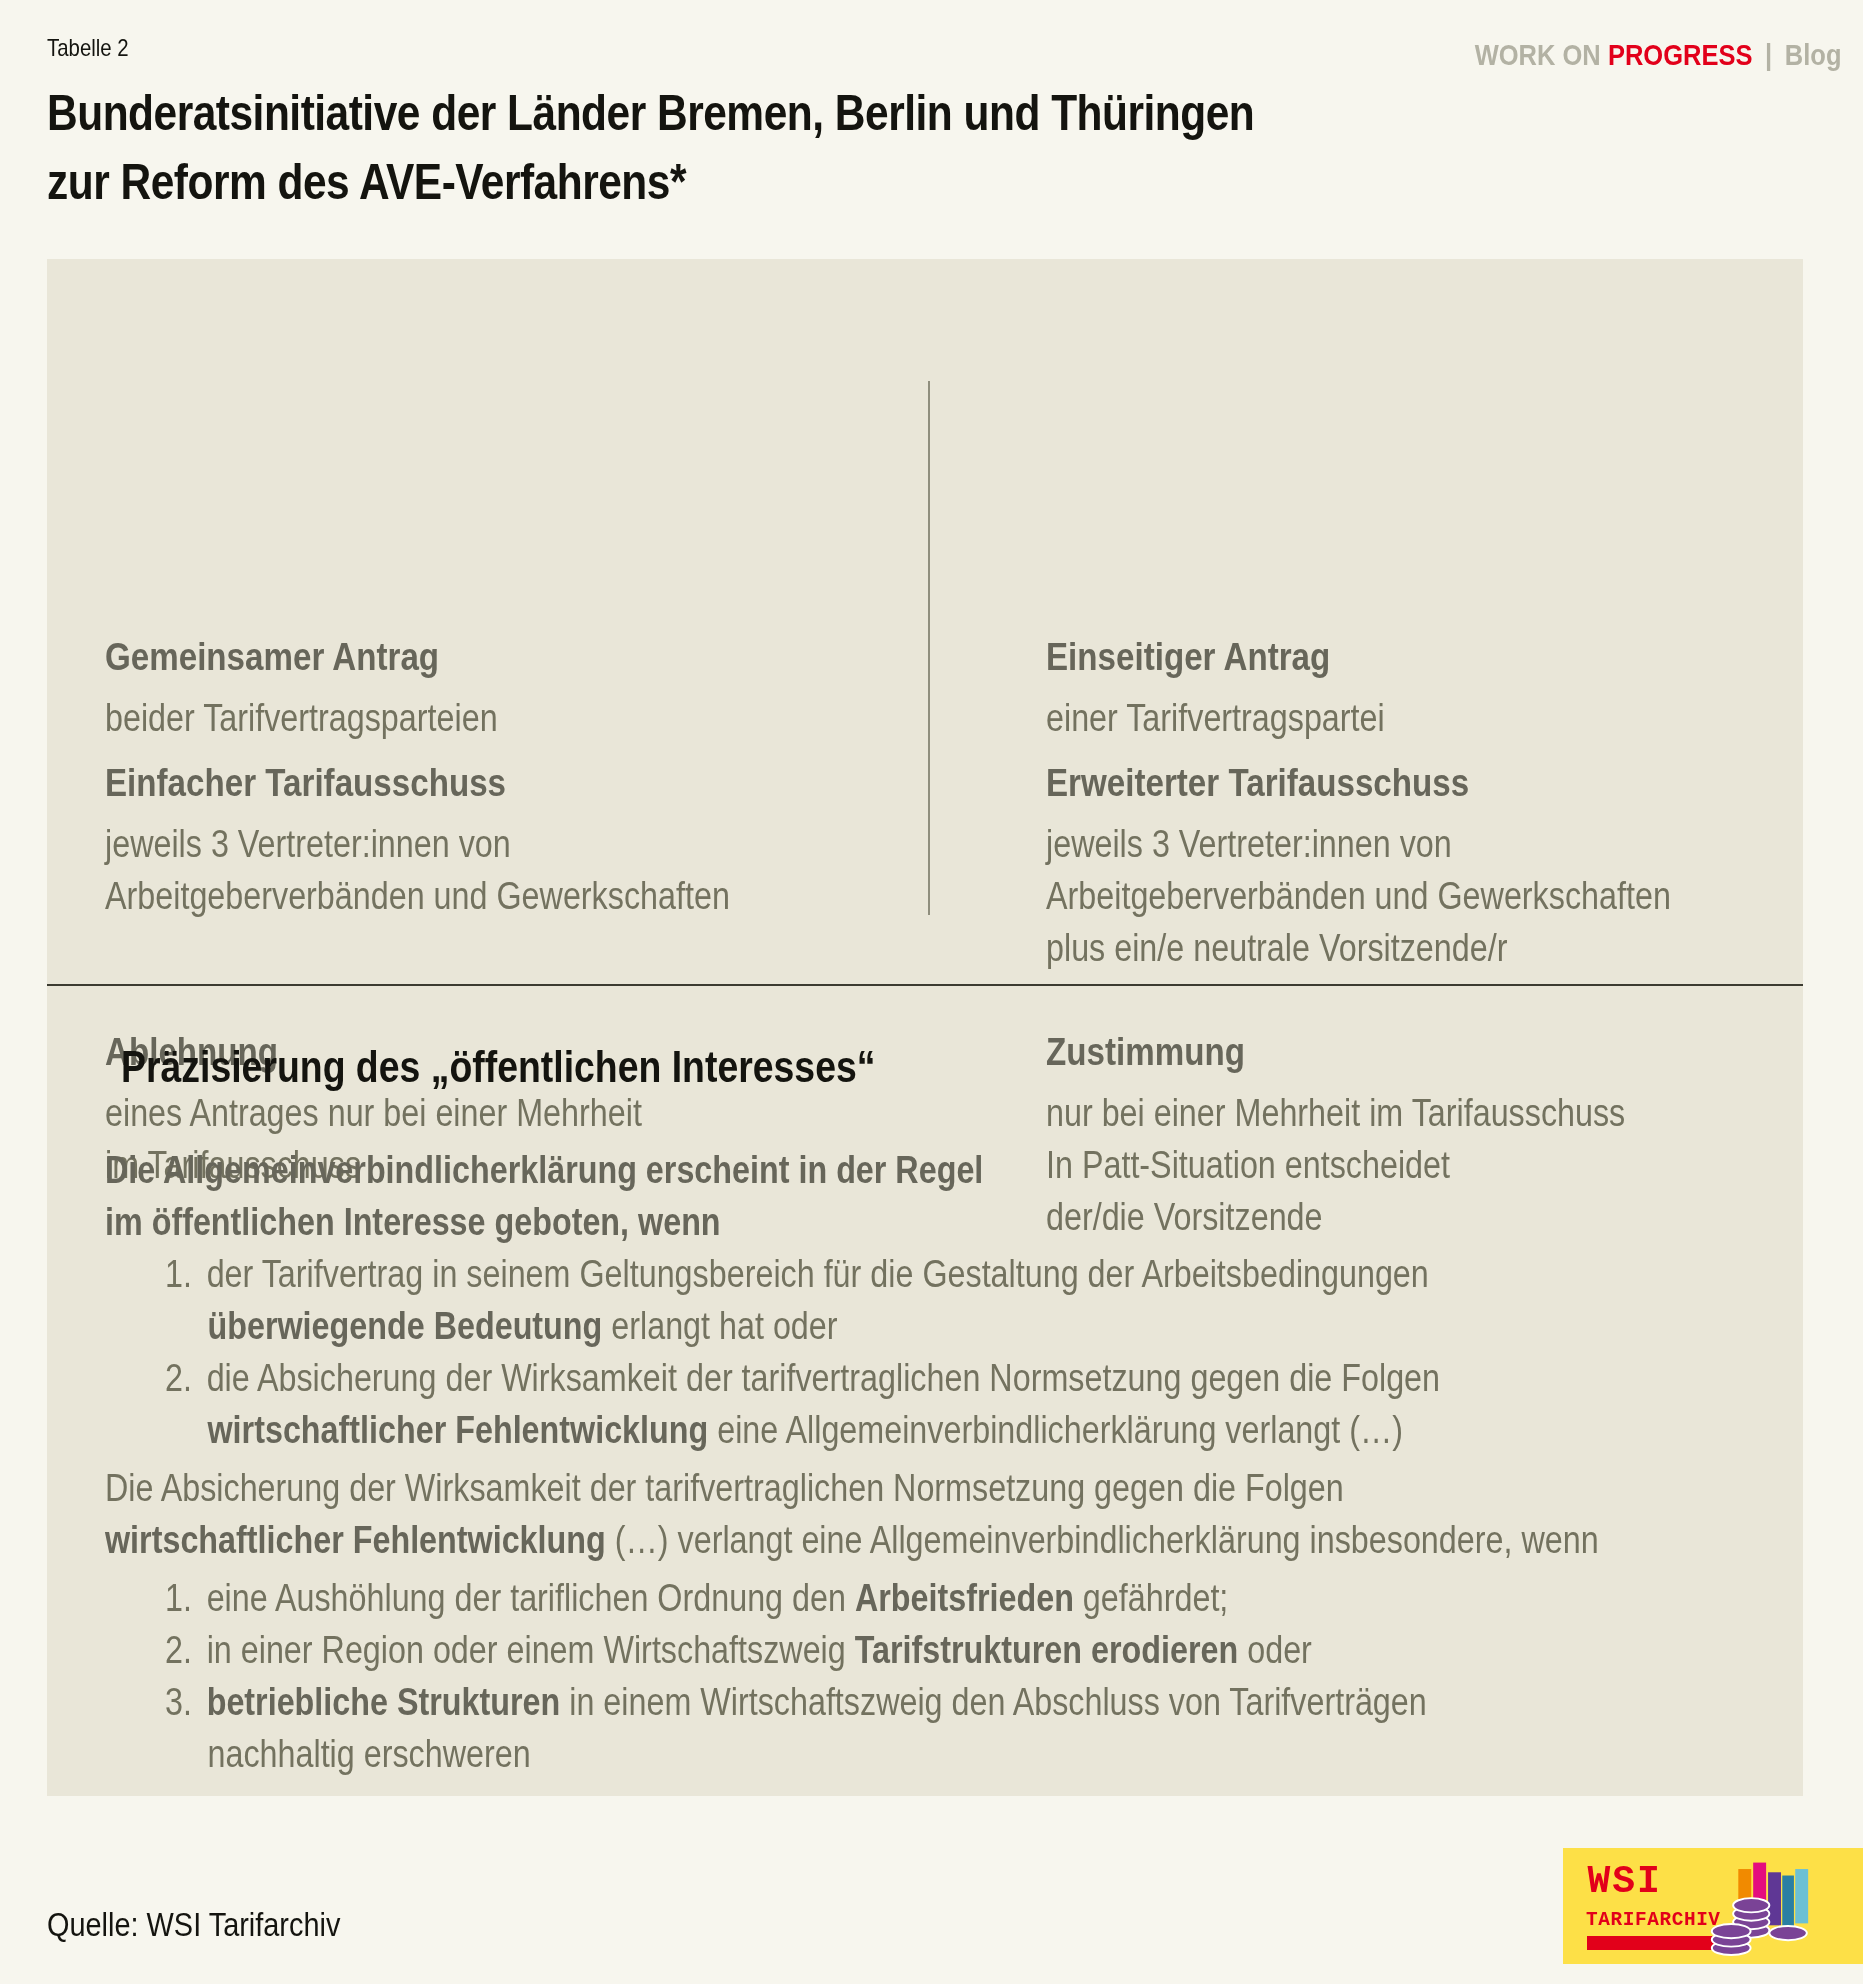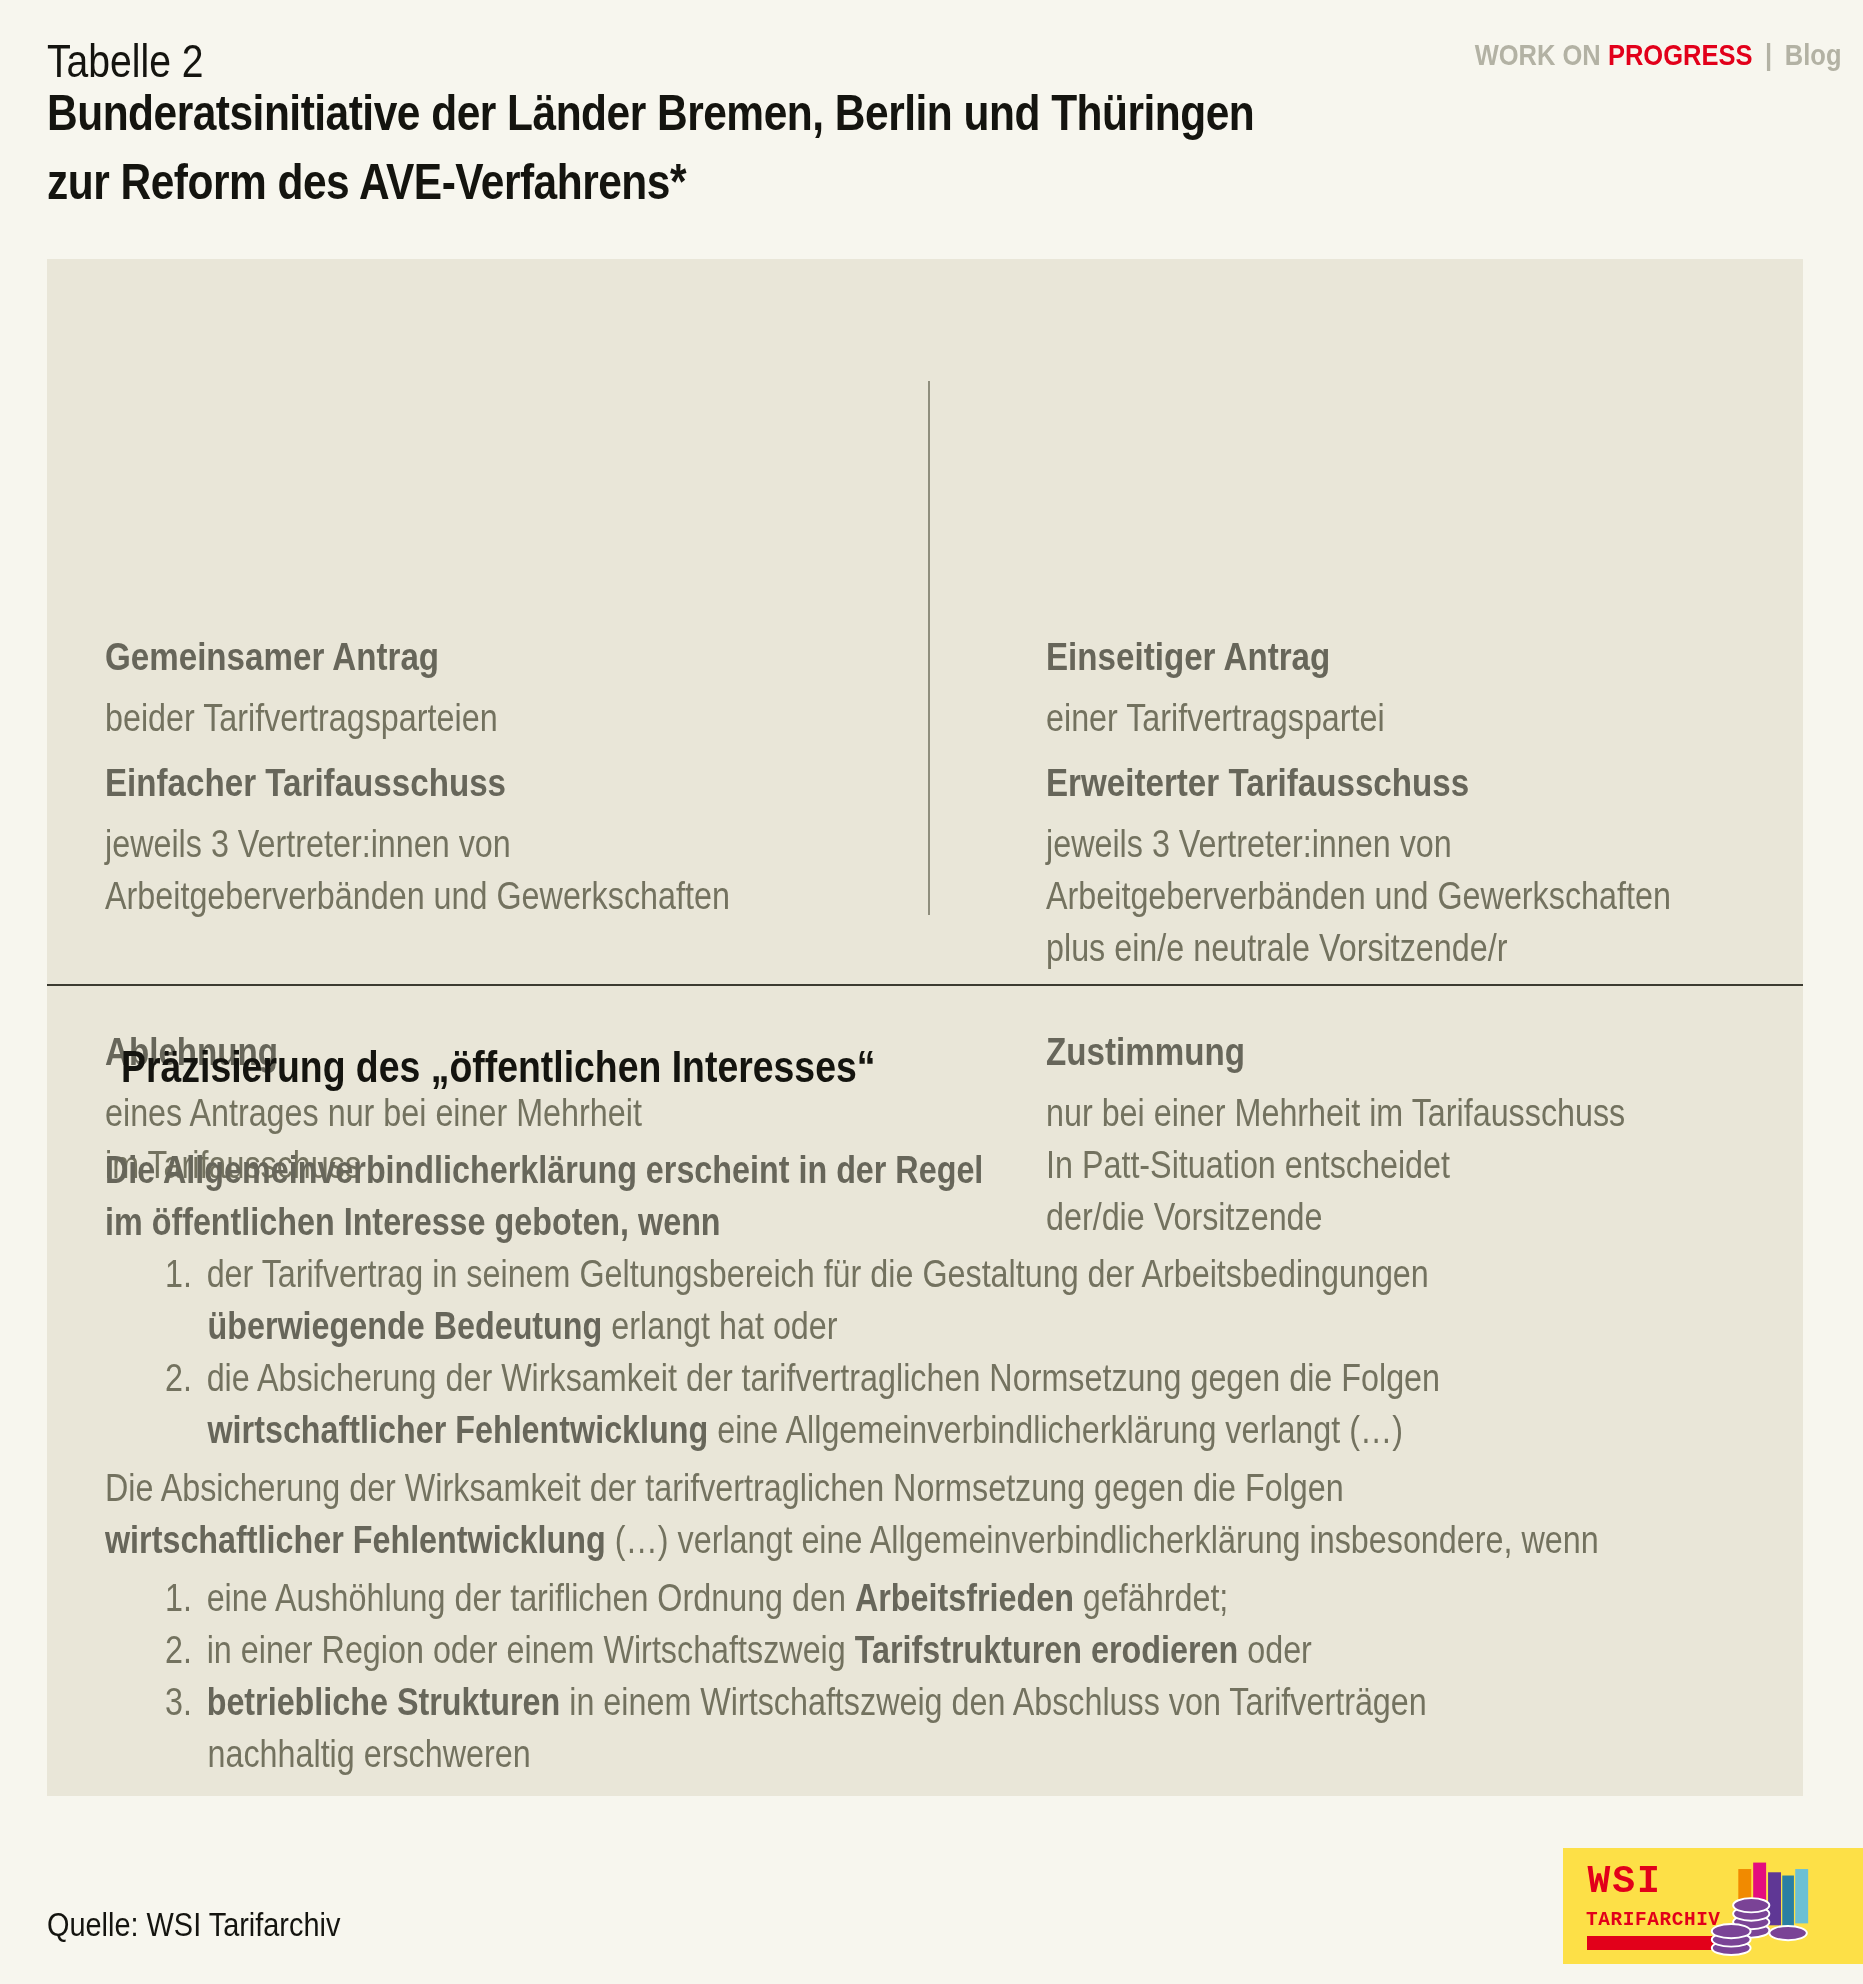--- a/index.html
+++ b/index.html
@@ -6,21 +6,21 @@
   body{
     width:1863px;height:1985px;position:relative;overflow:hidden;
     background:#f7f6ee;color:#14140f;
     font-family:"Liberation Sans",sans-serif;
   }
   .abs{position:absolute}
   
   .cond{transform:scaleX(0.85);transform-origin:0 0;display:block;white-space:nowrap}
   .cond-r{display:inline-block;transform:scaleX(0.85);transform-origin:100% 0;white-space:nowrap}
 
-  #tabelle{left:47px;top:34px;font-size:46px}
+  #tabelle{left:47px;top:34px;font-size:24px}
   #title{left:47px;top:79px;font-weight:bold;font-size:50px;line-height:69px;letter-spacing:-0.6px}
   #brand{left:1410px;top:38px;width:397px;text-align:left;font-size:30px;font-weight:bold;letter-spacing:0}
   .gray{color:#b3b2a4}
   .red{color:#e2001a}
   #brand .sep{margin:0 6.5px}
 
   .panel{left:47px;top:259px;width:1756px;height:1537px;background:#e9e6d8}
   .s-heading{position:absolute;left:58px;font-weight:bold;font-size:44px;color:#14140f}
   #s1-heading{top:27px}
   #s2-heading{top:767px}

